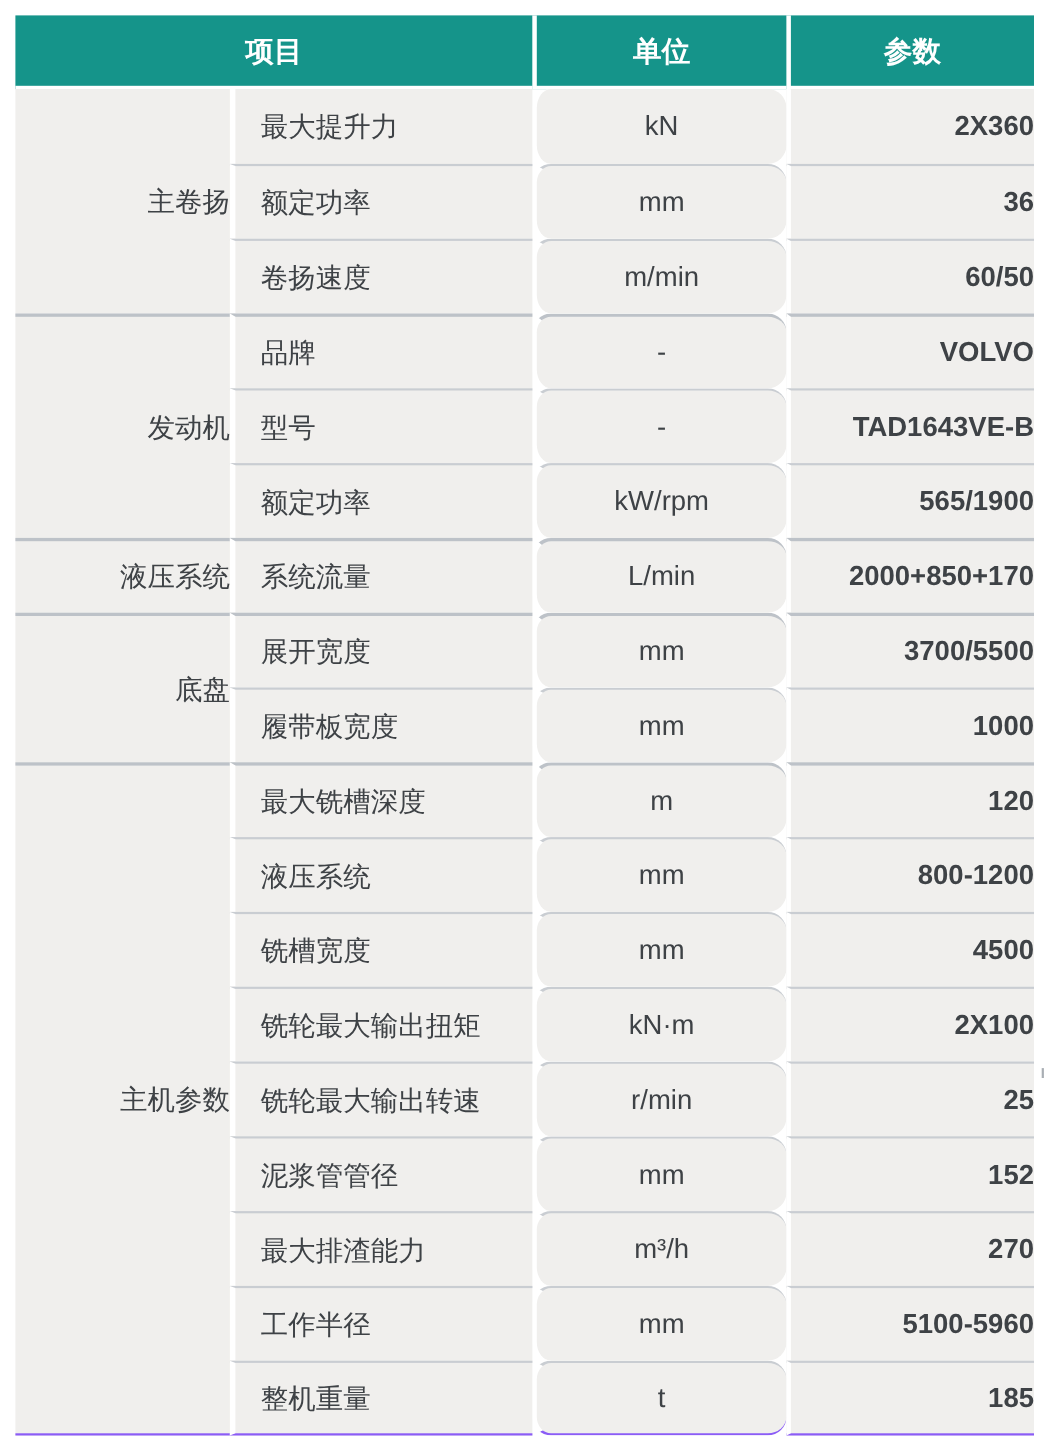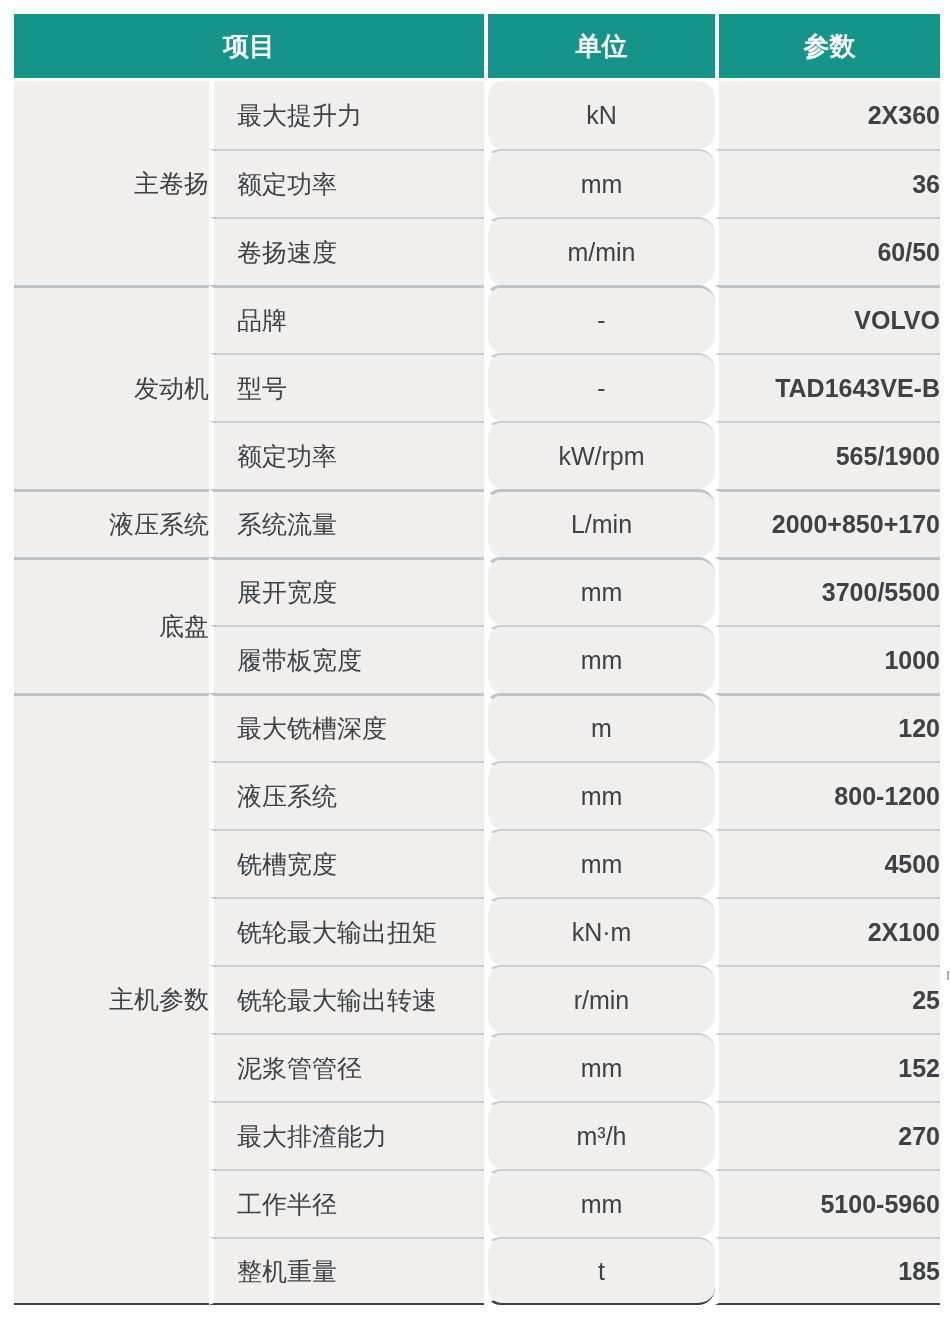--- a/index.html
+++ b/index.html
@@ -56,21 +56,21 @@
   td.unit  { text-align: center; border-radius: 17px; }
   td.val   { text-align: right; font-weight: bold; }
 
   
   .gl5 { border-left: 5px solid #ffffff; }
   .gl4 { border-left: 4px solid #ffffff; }
 
   
   td.sep { border-top: 2px solid #c9cdd2; }   
   td.grp { border-top: 3px solid #bdc2c8; }   
-  td.bot { border-bottom: 2px solid #404040; }
+  td.bot { border-bottom: 2px solid #8b5cf6; }
 
   .scroll-frag {
     position: absolute;
     left: 947px;
     top: 971px;
     width: 2px;
     height: 9px;
     background: #a9aeb4;
   }
 </style>

